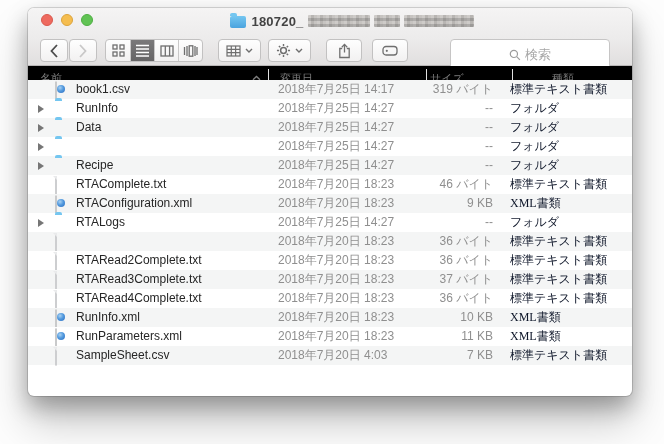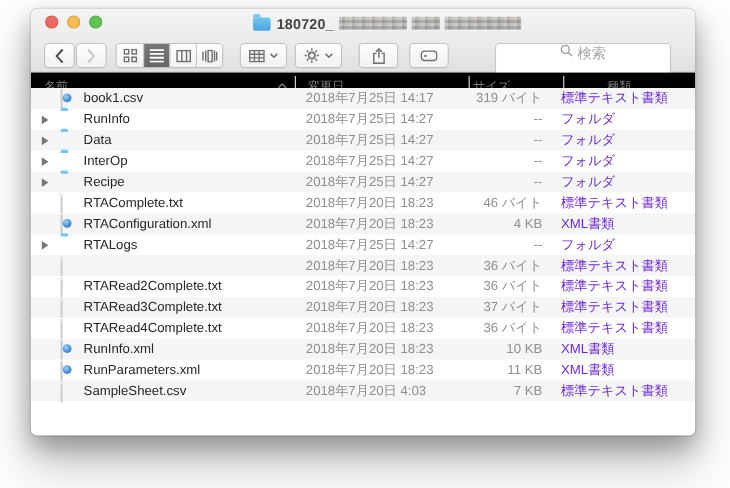--- a/index.html
+++ b/index.html
@@ -35,39 +35,39 @@
   
   .toolbar{position:absolute;left:0;top:26px;width:100%;height:32px;}
   .tb-btn{position:absolute;top:5px;height:23px;border:1px solid #c2c1c1;border-radius:4px;
     background:linear-gradient(#fefefe,#f2f1f1);display:flex;align-items:center;justify-content:center;gap:4px;}
   .seg{position:absolute;top:5px;height:23px;border:1px solid #c2c1c1;border-radius:4px;
     background:linear-gradient(#fefefe,#f2f1f1);display:flex;overflow:hidden;}
   .seg>span{width:24px;height:100%;display:flex;align-items:center;justify-content:center;border-left:1px solid #c9c8c8;}
   .seg>span:first-child{border-left:none;}
   .seg>span.sel{background:linear-gradient(#7a797a,#666566);}
   .searchfield{position:absolute;left:422px;top:5px;width:160px;height:32px;border:1px solid #c6c5c5;
-    border-radius:4px;background:#ffffff;display:flex;align-items:flex-start;justify-content:center;gap:4px;}
+    border-radius:4px;background:#ffffff;display:flex;align-items:center;justify-content:center;gap:4px;}
   .search-ph{font-size:13px;color:#a5a5a5;}
 
   
   .listheader{position:absolute;left:0;top:58px;width:100%;height:24px;background:#000000;
     border-bottom:1px solid #e4e4e4;font-size:11px;color:#7c7c7c;}
   .lh-label{position:absolute;top:5px;}
   .lh-div{position:absolute;top:3px;bottom:3px;width:1px;background:#e0e0e0;}
   .sortcaret{position:absolute;left:224px;top:9px;}
 
   
   #rows{position:absolute;left:0;top:72px;width:100%;}
   .row{position:relative;width:100%;height:19px;background:#ffffff;}
   .row:nth-child(odd){background:#f4f5f5;}
   .cell{position:absolute;top:0;height:19px;line-height:19px;font-size:12px;white-space:nowrap;overflow:hidden;}
   .c-name{left:48px;width:190px;color:#262626;}
   .c-date{left:250px;width:145px;color:#8f8f8f;}
   .c-size{left:340px;width:125px;text-align:right;color:#8f8f8f;}
-  .c-kind{left:482px;width:118px;color:#6d28d9;}
+  .c-kind{left:482px;width:118px;color:#0f172a;font-family:Liberation Serif, serif;}
   .disclosure{position:absolute;left:10px;top:5.5px;width:0;height:0;
     border-left:6px solid #767676;border-top:4px solid transparent;border-bottom:4px solid transparent;}
   .icon{position:absolute;left:27px;top:2px;}
 
   .icon-folder{width:16px;height:12px;margin-top:2px;border-radius:2px;position:relative;
     background:linear-gradient(#74c6f0,#45a0dd);}
   .icon-folder::before{content:"";position:absolute;left:0;top:-3px;width:7px;height:3px;
     border-radius:2px 2px 0 0;background:#74c6f0;}
 
   .icon-doc-blue{width:12px;height:15px;background:#ffffff;border:1px solid #c9cacb;border-radius:1.5px;position:relative;}
@@ -260,21 +260,20 @@
     <span class="disclosure" style="visibility: visible;"></span>
     <span class="icon icon-folder"></span>
     <span class="cell c-name">Data</span>
     <span class="cell c-date">2018年7月25日 14:27</span>
     <span class="cell c-size">--</span>
     <span class="cell c-kind">フォルダ</span>
   </div>
         <div class="row">
     <span class="disclosure" style="visibility: visible;"></span>
     <span class="icon icon-folder"></span>
-    <span class="cell c-name">InterOp</span>
     <span class="cell c-date">2018年7月25日 14:27</span>
     <span class="cell c-size">--</span>
     <span class="cell c-kind">フォルダ</span>
   </div>
         <div class="row">
     <span class="disclosure" style="visibility: visible;"></span>
     <span class="icon icon-folder"></span>
     <span class="cell c-name">Recipe</span>
     <span class="cell c-date">2018年7月25日 14:27</span>
     <span class="cell c-size">--</span>
@@ -286,21 +285,21 @@
     <span class="cell c-name">RTAComplete.txt</span>
     <span class="cell c-date">2018年7月20日 18:23</span>
     <span class="cell c-size">46 バイト</span>
     <span class="cell c-kind">標準テキスト書類</span>
   </div>
         <div class="row">
     
     <span class="icon icon-doc-blue"></span>
     <span class="cell c-name">RTAConfiguration.xml</span>
     <span class="cell c-date">2018年7月20日 18:23</span>
-    <span class="cell c-size">4 KB</span>
+    <span class="cell c-size">9 KB</span>
     <span class="cell c-kind">XML書類</span>
   </div>
         <div class="row">
     <span class="disclosure" style="visibility: visible;"></span>
     <span class="icon icon-folder"></span>
     <span class="cell c-name">RTALogs</span>
     <span class="cell c-date">2018年7月25日 14:27</span>
     <span class="cell c-size">--</span>
     <span class="cell c-kind">フォルダ</span>
   </div>

